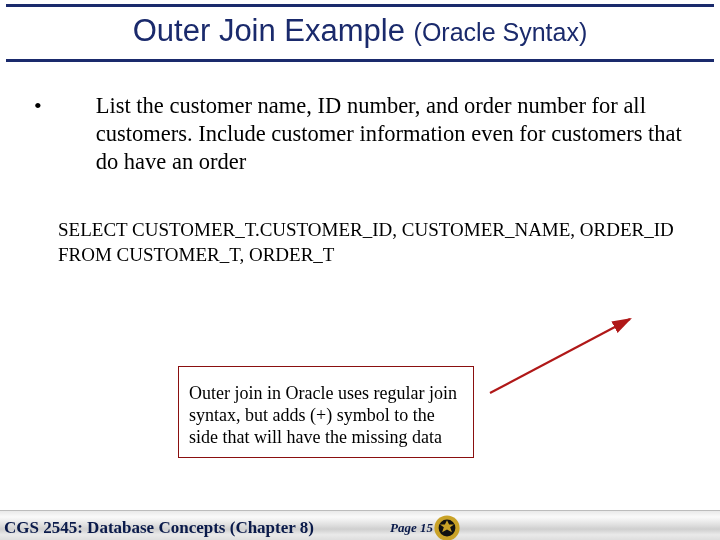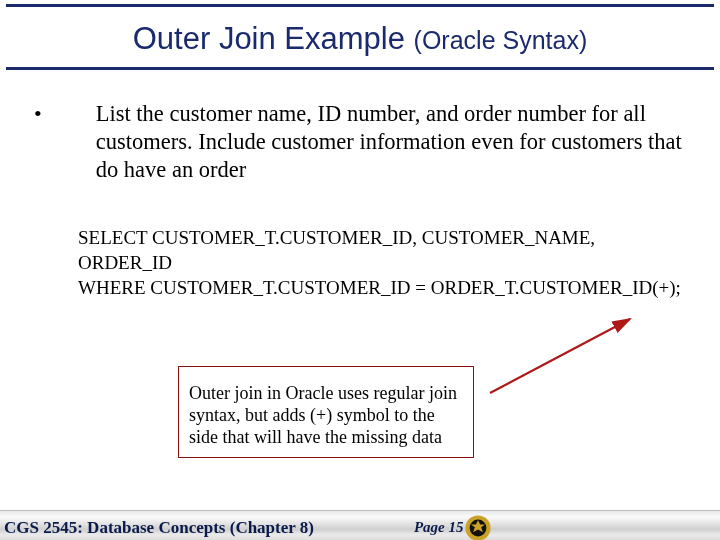--- a/index.html
+++ b/index.html
@@ -14,21 +14,21 @@
   .slide {
     width: 100%;
     height: 100%;
     position: relative;
     padding: 0;
   }
   .title-wrap {
     border-top: 3px solid #1a2a6c;
     border-bottom: 3px solid #1a2a6c;
     margin: 4px 6px 0 6px;
-    padding: 14px 0 10px 0;
+    padding: 6px 0 10px 0;
     text-align: center;
   }
   .title-main {
     font-family: Arial, Helvetica, sans-serif;
     font-size: 31px;
     color: #1a2a6c;
     font-weight: 400;
   }
   .title-sub {
     font-family: Arial, Helvetica, sans-serif;
@@ -49,21 +49,21 @@
     line-height: 28px;
     color: #000;
   }
   .bullet-text {
     font-size: 22.5px;
     line-height: 1.25;
     color: #000;
     margin-left: 40px;
   }
   .sql-block {
-    margin: 42px 0 0 44px;
+    margin: 42px 0 0 24px;
     font-size: 19px;
     line-height: 1.3;
     color: #000;
   }
   .callout {
     position: absolute;
     left: 178px;
     top: 362px;
     width: 296px;
     border: 1.5px solid #8a0f0f;
@@ -96,23 +96,23 @@
   }
   .footer .course {
     font-weight: bold;
     font-size: 17px;
     color: #0a1a4a;
     flex: 0 0 auto;
   }
   .footer .page {
     font-style: italic;
     font-weight: bold;
-    font-size: 15px;
+    font-size: 13px;
     color: #0a1a4a;
-    margin-left: 100px;
+    margin-left: 76px;
     flex: 0 0 auto;
   }
   .footer .author {
     font-style: italic;
     font-weight: bold;
     font-size: 17px;
     color: #0a1a4a;
     margin-left: auto;
     margin-right: 8px;
     flex: 0 0 auto;
@@ -133,21 +133,21 @@
   </div>
 
   <div class="body">
     <div class="bullet-row">
       <div class="bullet-dot">•</div>
       <div class="bullet-text">List the customer name, ID number, and order number for all customers. Include customer information even for customers that do have an order</div>
     </div>
 
     <div class="sql-block">
       <div>SELECT CUSTOMER_T.CUSTOMER_ID, CUSTOMER_NAME, ORDER_ID</div>
-      <div>WHERE CUSTOMER_T.CUSTOMER_ID = ORDER_T.CUSTOMER_ID(+);</div>
+      <div>FROM CUSTOMER_T,  ORDER_T</div>
     </div>
   </div>
 
   <div class="callout">
     <span>Outer join in Oracle uses regular join syntax, but adds (+) symbol to the side that will have the missing data</span>
   </div>
 
   <svg class="arrow" viewBox="0 0 170 90">
     <defs>
       <marker id="ah" markerWidth="10" markerHeight="10" refX="8" refY="3" orient="auto">

